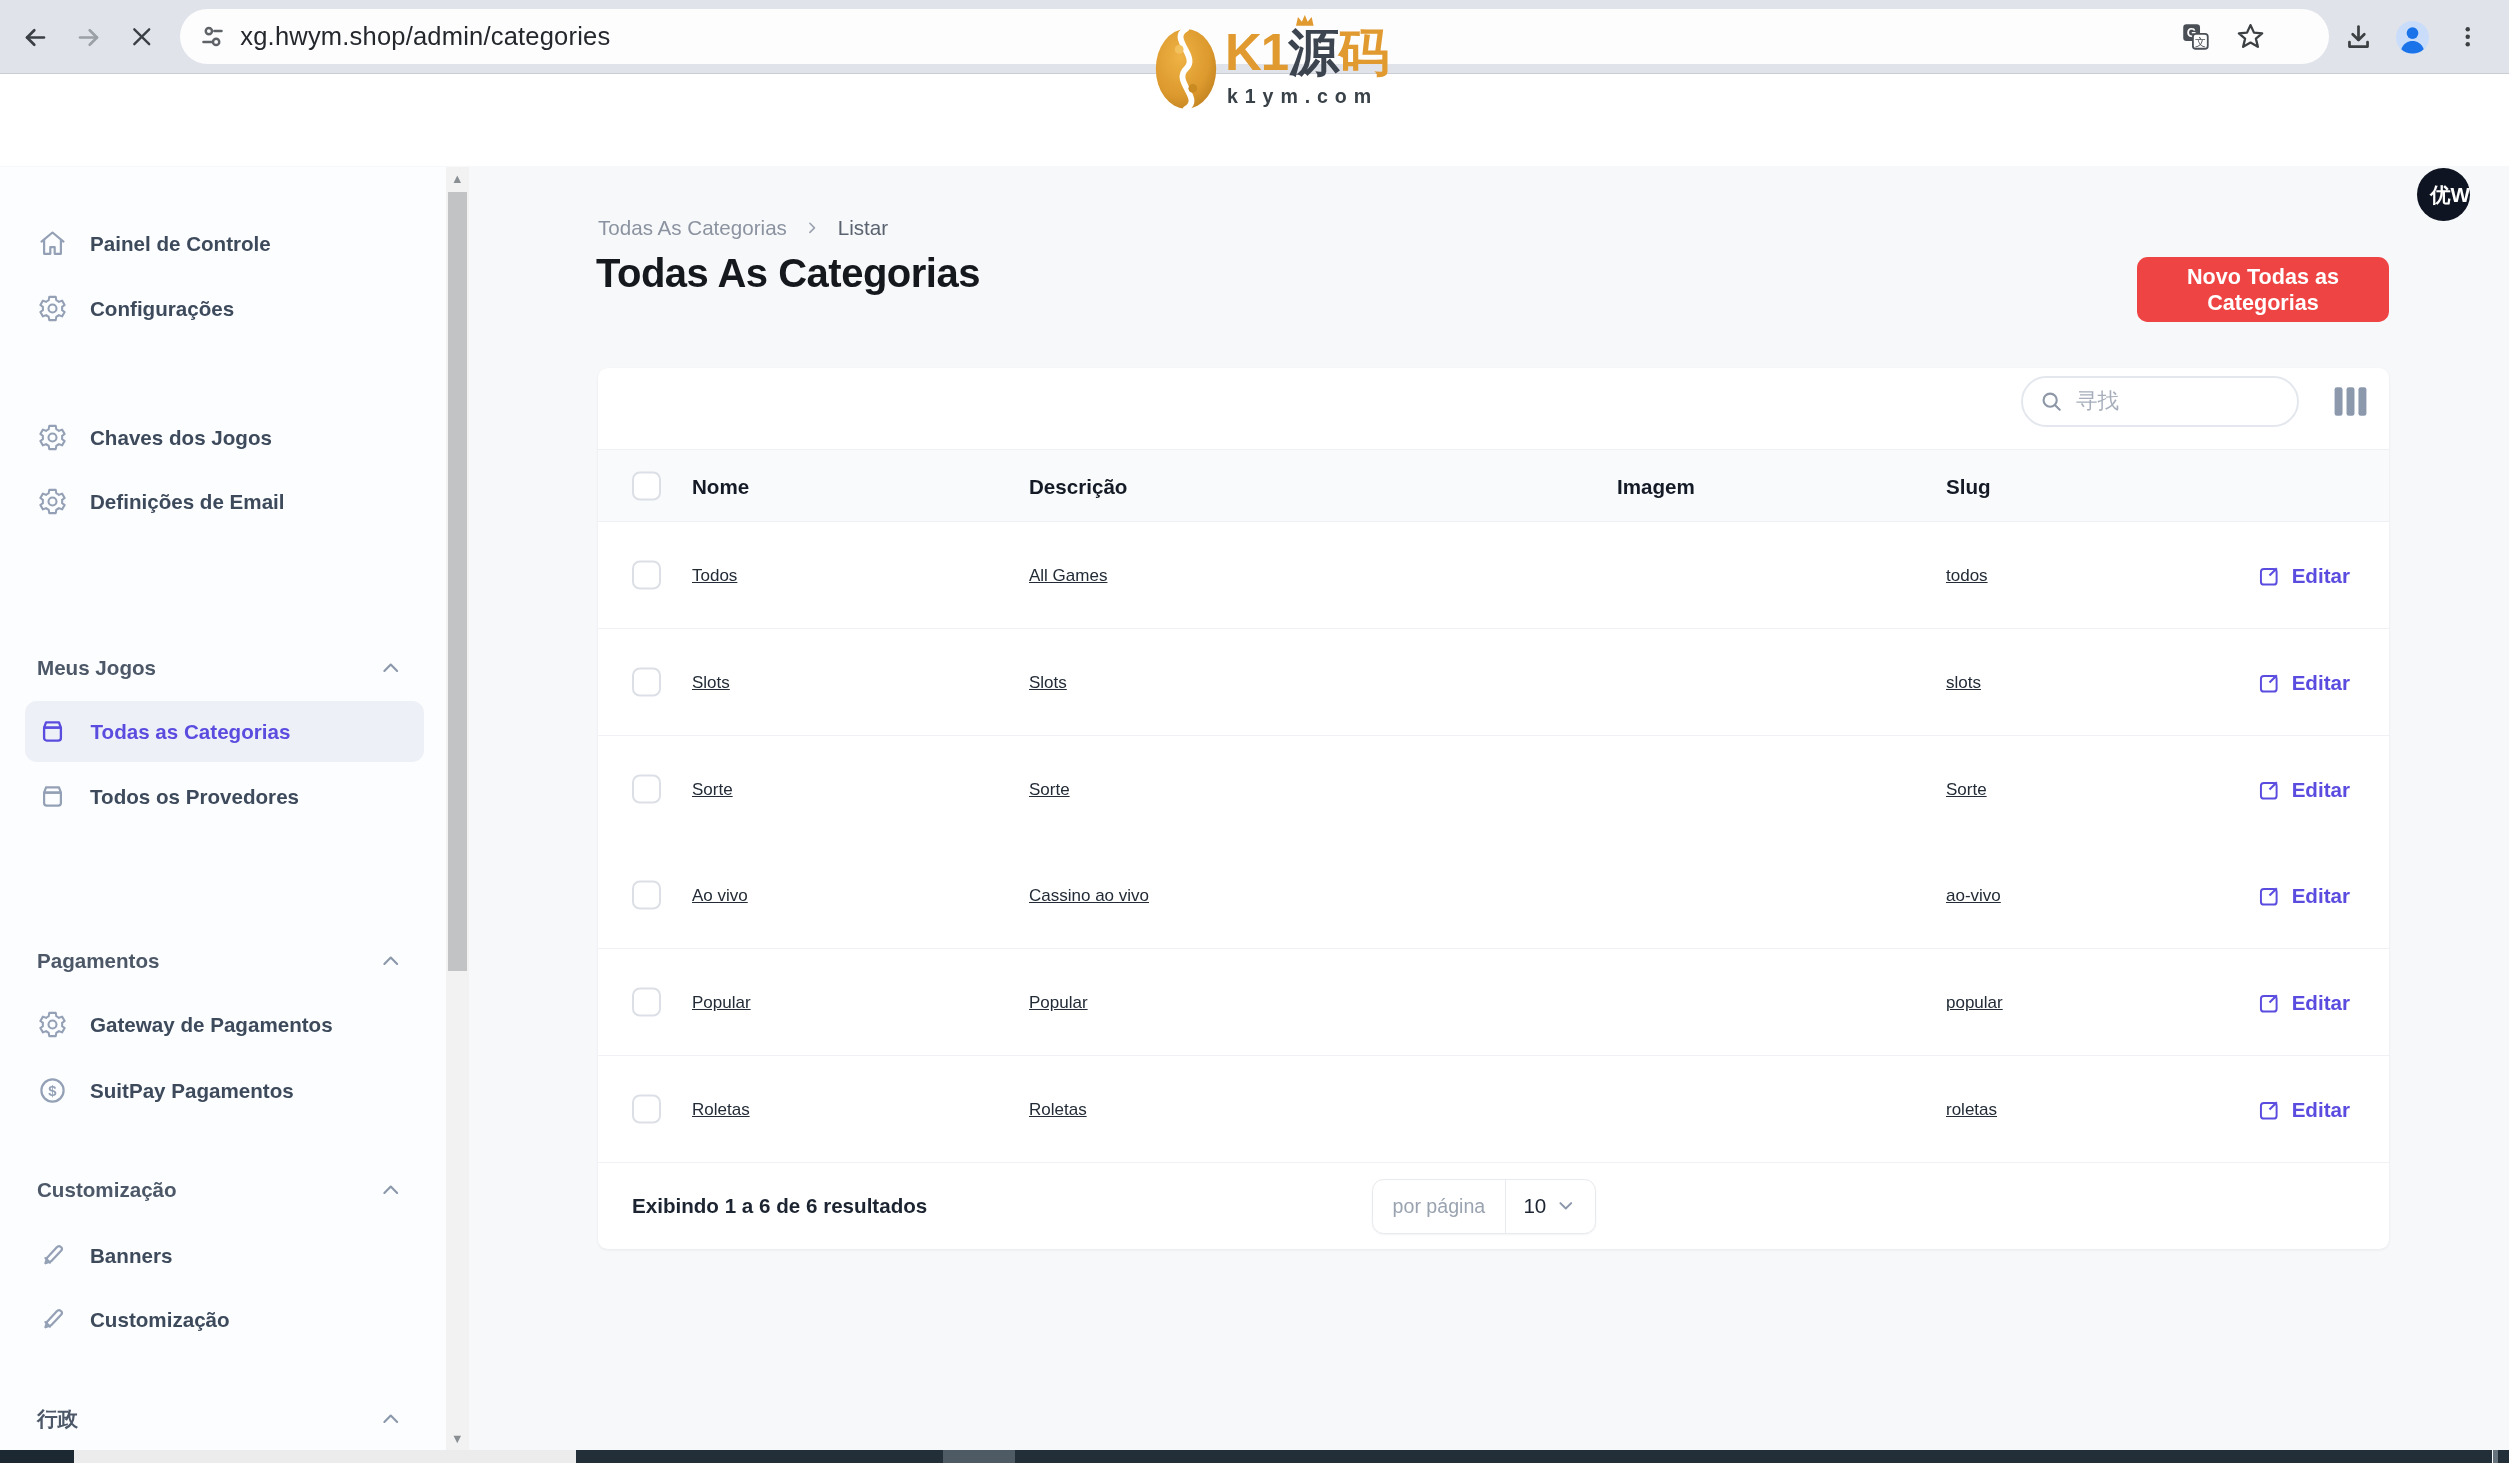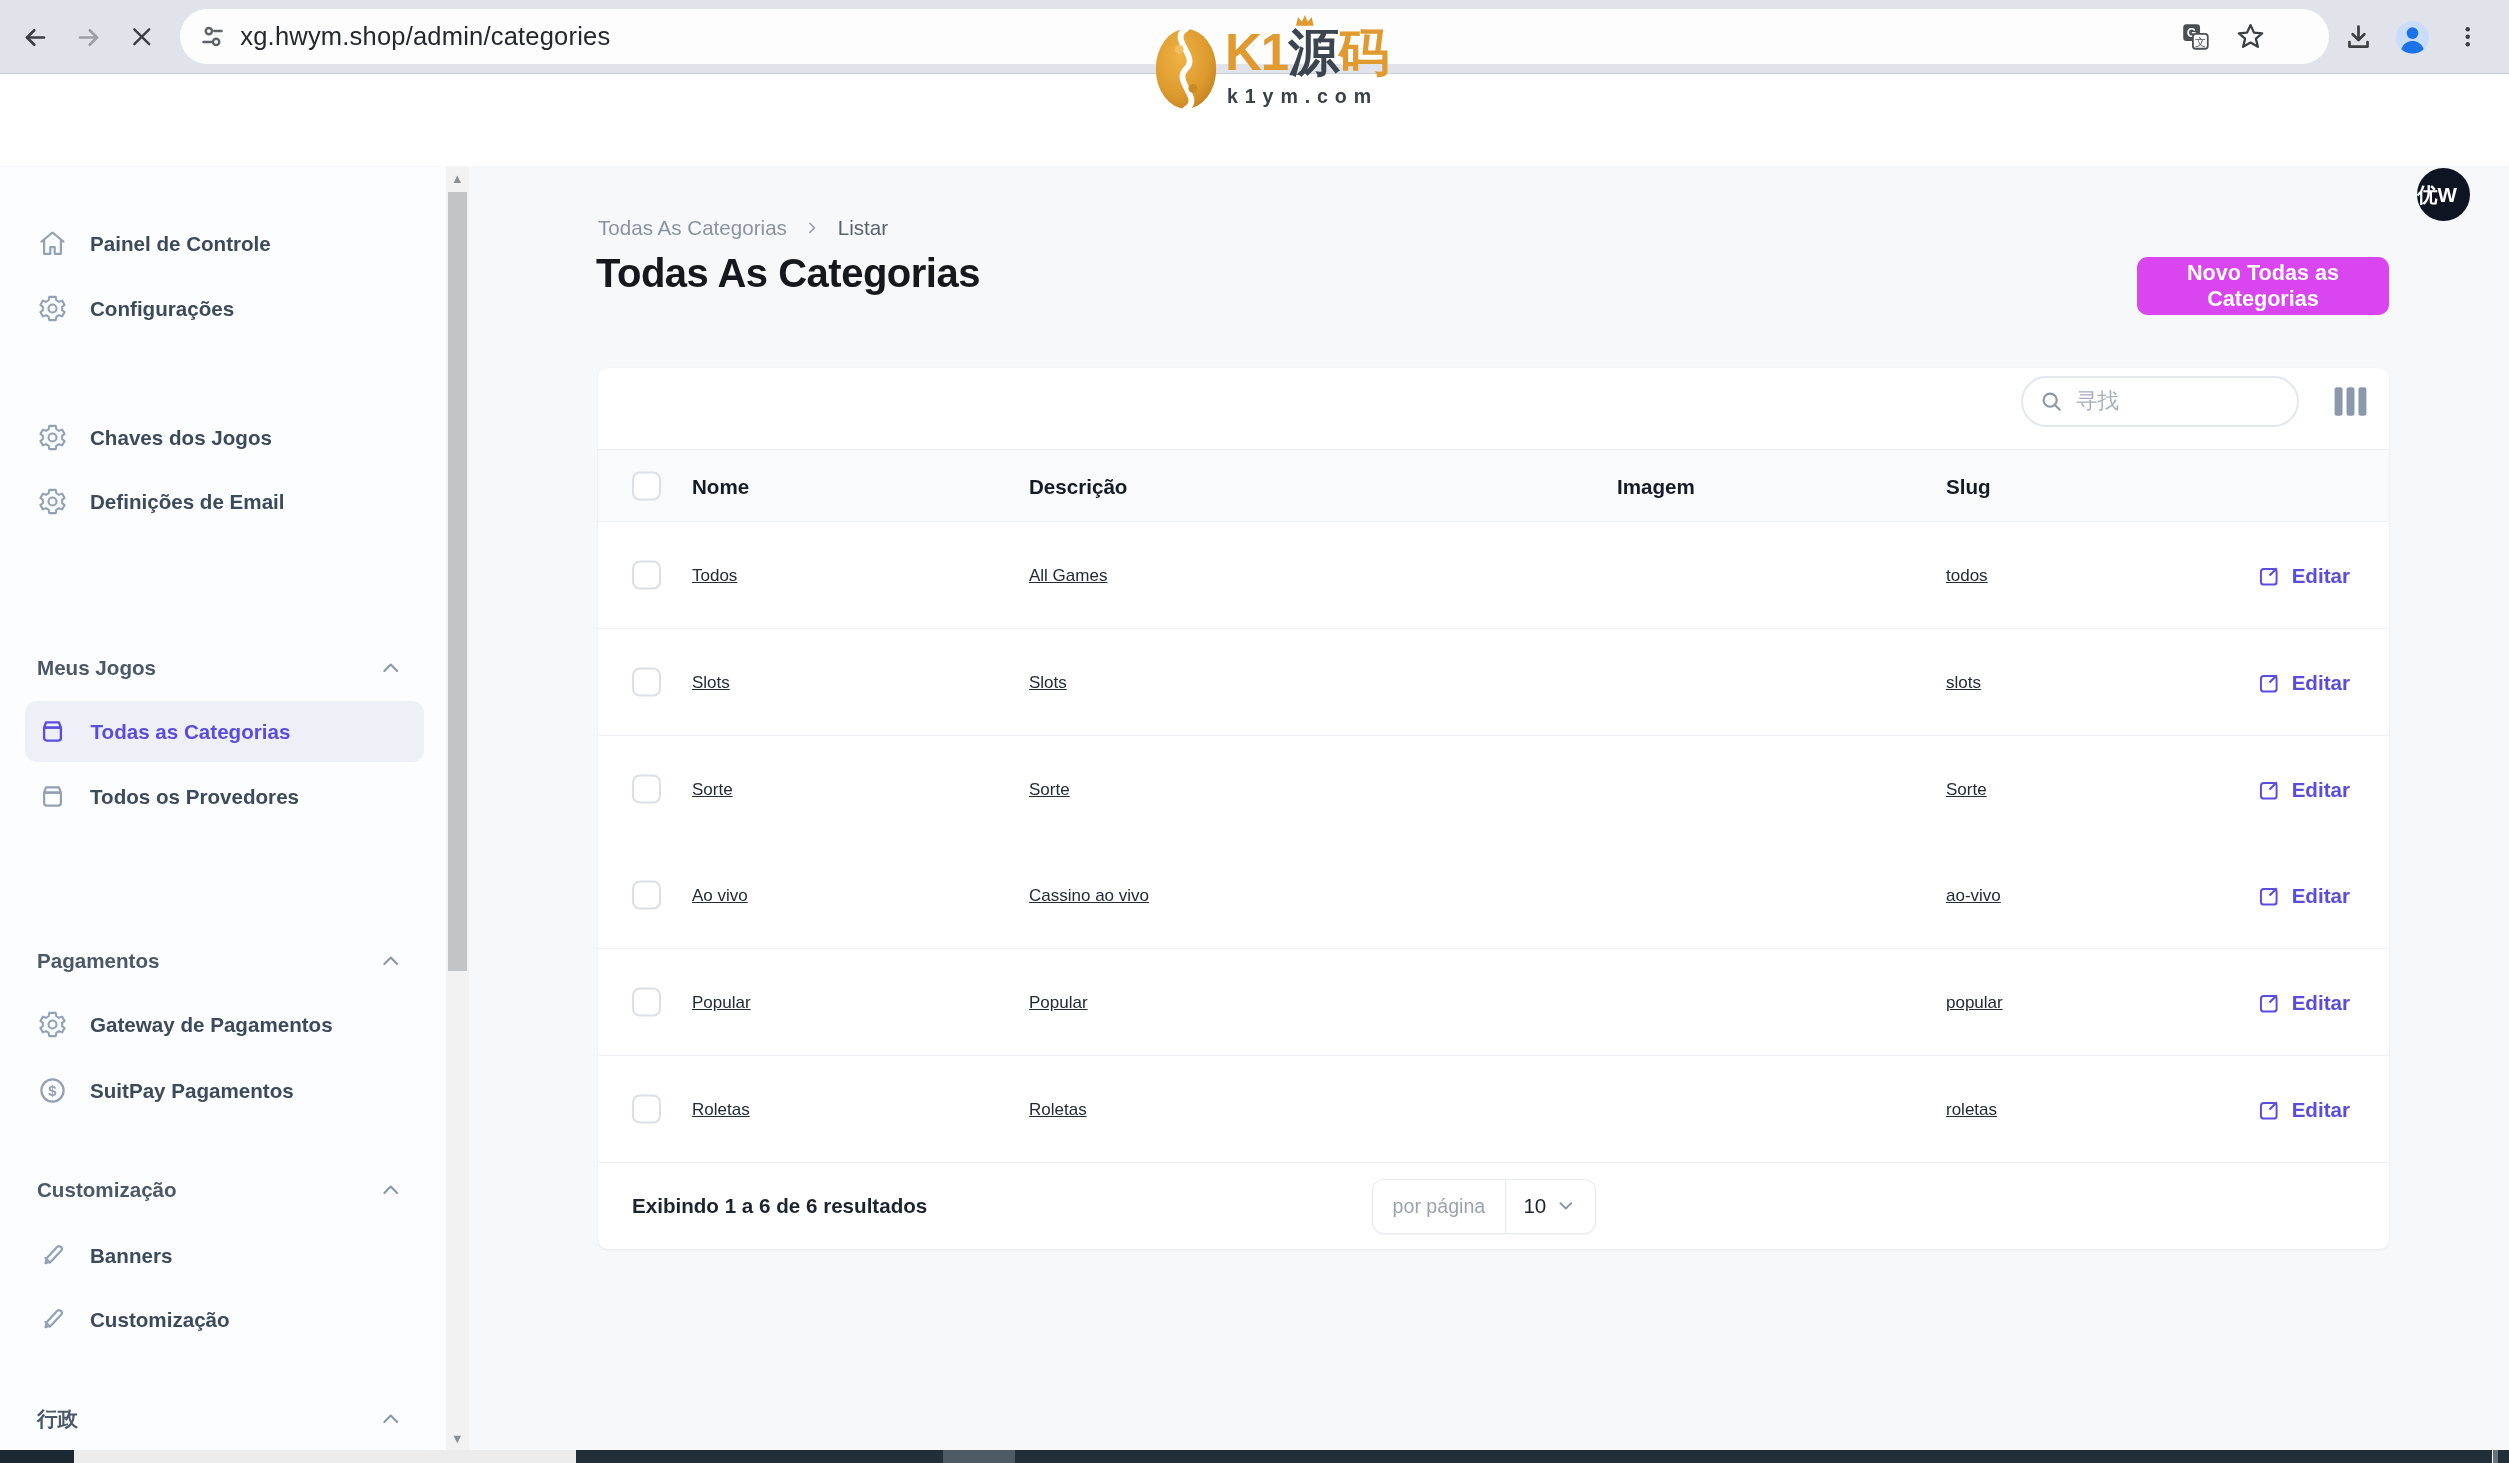--- a/index.html
+++ b/index.html
@@ -22,21 +22,21 @@
     background:#fdfdfe; border-radius:27.4px; display:flex; align-items:center;
   }
   .omni-url { font-size:25.5px; color:#24272c; margin-left:13.7px; letter-spacing:0.2px; }
   .right-ic { position:absolute; top:13.7px; width:47px; height:47px; display:flex; align-items:center; justify-content:center; }
 
   
   .appbar { position:absolute; top:74px; left:0; width:2509px; height:92px; background:#ffffff; }
   .collapse-chevron { position:absolute; left:400px; top:98px; width:43px; height:43px; display:flex; align-items:center; justify-content:center; }
   .avatar {
     position:absolute; right:39px; top:94px; width:53px; height:53px; border-radius:50%;
-    background:#0e1421; color:#fff; display:flex; align-items:center; justify-content:flex-start;
+    background:#0e1421; color:#fff; display:flex; align-items:center; justify-content:flex-end;
     font-size:20.6px; font-weight:700;
   }
 
   
   .logo { position:absolute; left:1149px; top:11.8px; width:265px; height:104px; z-index:60; }
   .logo-texts { position:absolute; left:76px; top:15.7px; white-space:nowrap; font-weight:800; font-size:51px; line-height:51px; letter-spacing:-1px;}
   .logo-k1 { color:#e09a2f; }
   .logo-cn1 { color:#3c4450; }
   .logo-cn2 { color:#e09a2f; }
   .logo-domain { position:absolute; left:78px; top:73px; font-size:19.6px; font-weight:700; color:#3a4249; letter-spacing:6.9px; }
@@ -58,22 +58,22 @@
   .vscroll .arrow { position:absolute; left:0; width:22.5px; height:23.5px; display:flex; align-items:center; justify-content:center; color:#8a8f94; font-size:12.7px; }
   .vscroll .thumb { position:absolute; left:2px; top:24.5px; width:18.6px; height:779px; background:#c1c3c5; }
 
   
   .breadcrumb { position:absolute; left:598px; top:216px; display:flex; align-items:center; font-size:20.6px; }
   .bc-root { color:#8b93a0; }
   .bc-sep { margin:0 17.6px; color:#9aa2ae; }
   .bc-cur { color:#59626e; }
   .page-title { position:absolute; left:596px; top:251px; font-size:40px; font-weight:800; color:#15181d; letter-spacing:-0.5px; }
   .new-btn {
-    position:absolute; left:2137px; top:257px; width:252px; height:58px;
-    background:#d946ef; border:none; border-radius:10.8px; cursor:pointer;
+    position:absolute; left:2137px; top:257px; width:252px; height:65px;
+    background:#ef4444; border:none; border-radius:10.8px; cursor:pointer;
     color:#fff; font-size:21.6px; font-weight:700; font-family:inherit;
   }
 
   
   .card {
     position:absolute; left:598px; top:368px; width:1791px; height:881px;
     background:#fff; border-radius:9.8px; box-shadow:0 1px 2.9px rgba(16,24,40,.07);
   }
   .search-wrap { position:absolute; left:1423px; top:7.8px; width:278px; height:51px;
     border:2px solid #e4e8ee; border-radius:25.5px; display:flex; align-items:center; background:#fff; }

